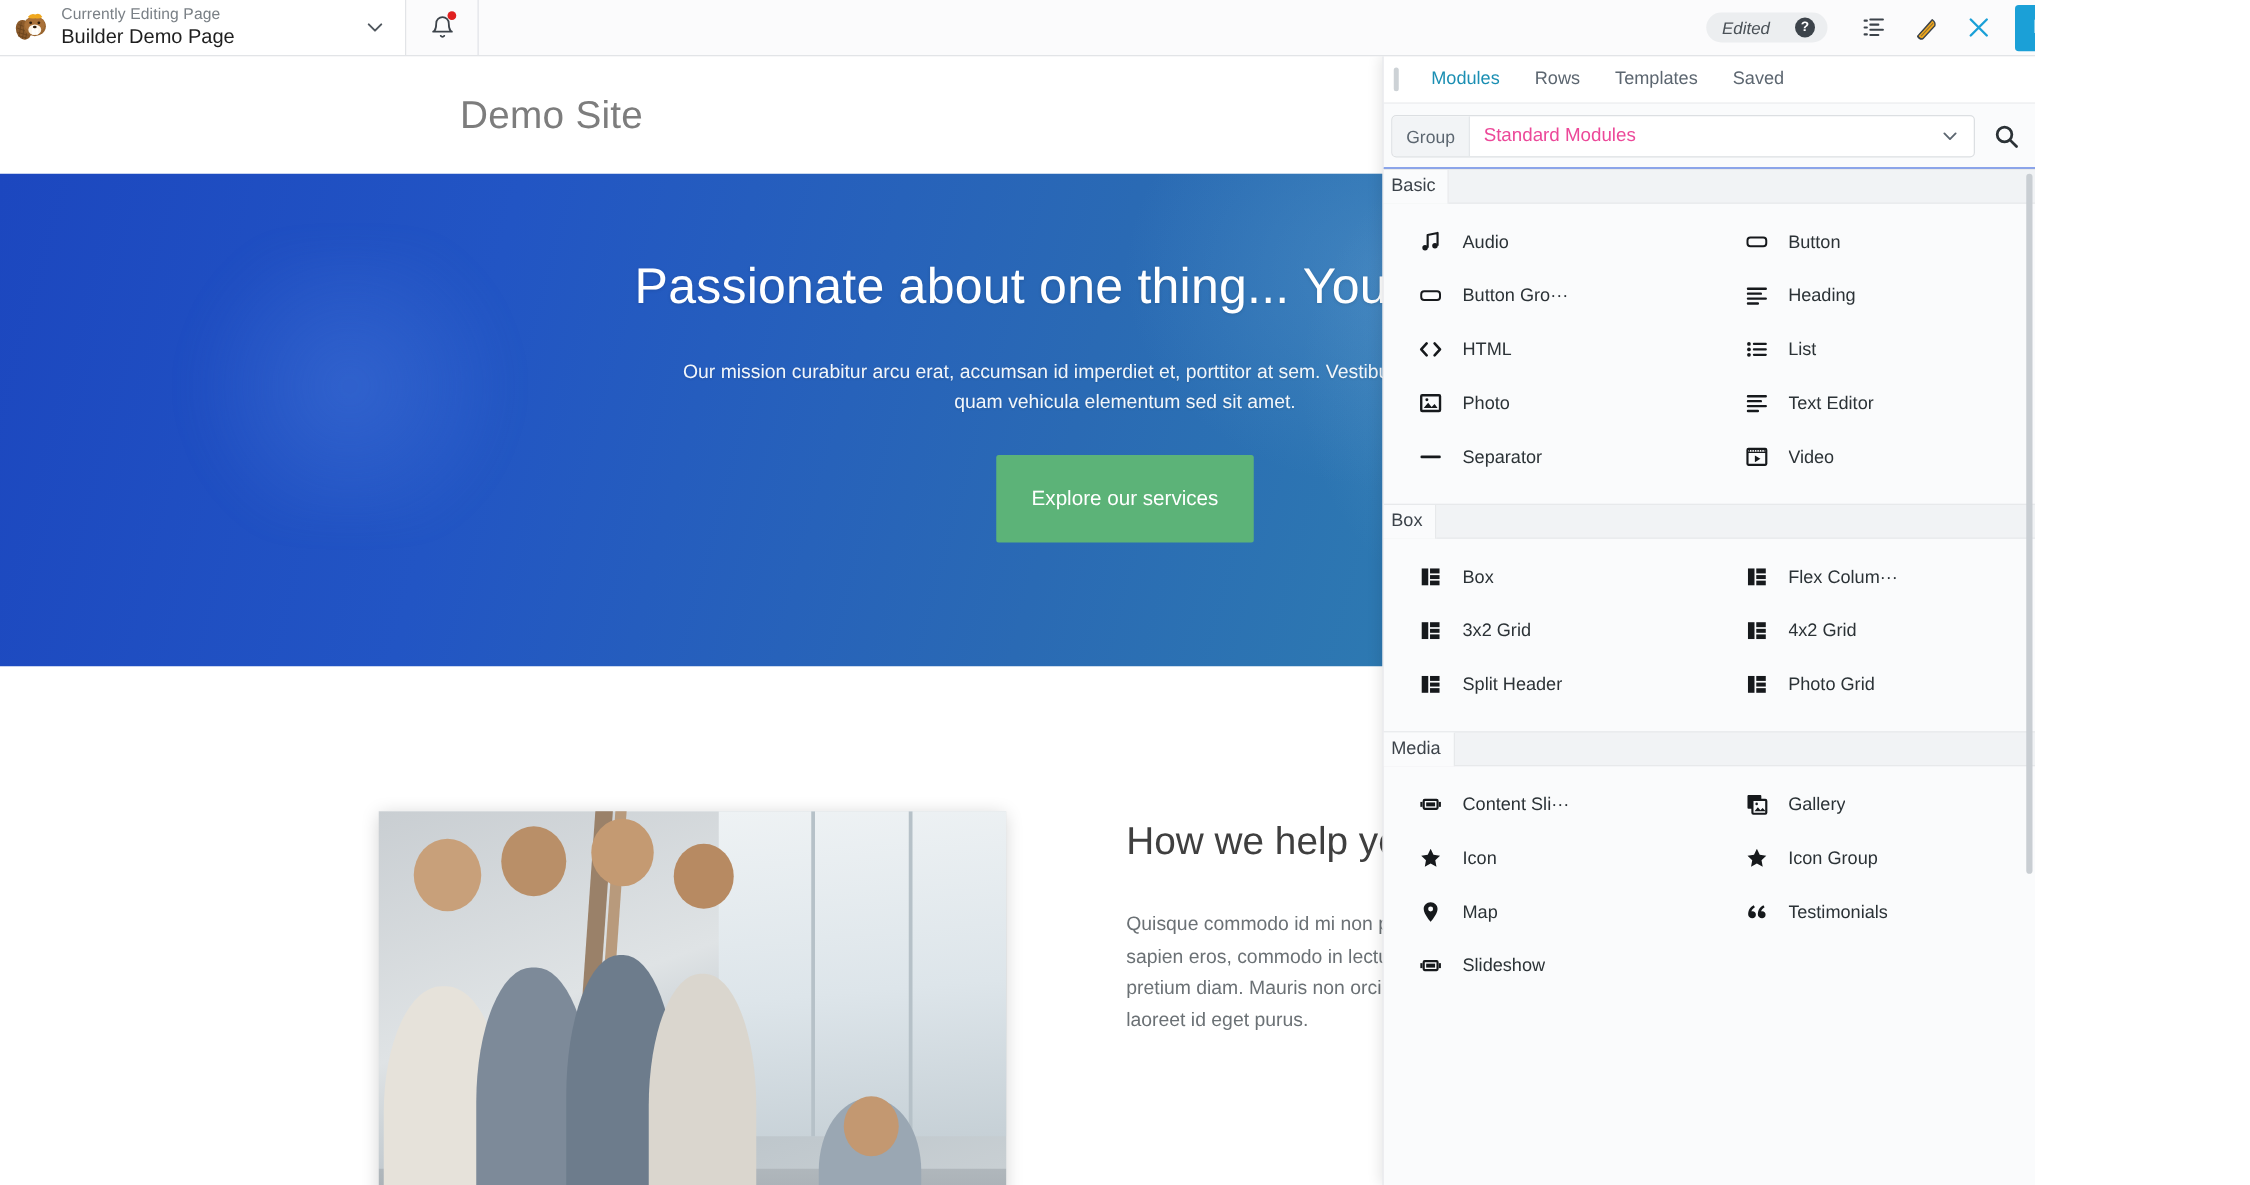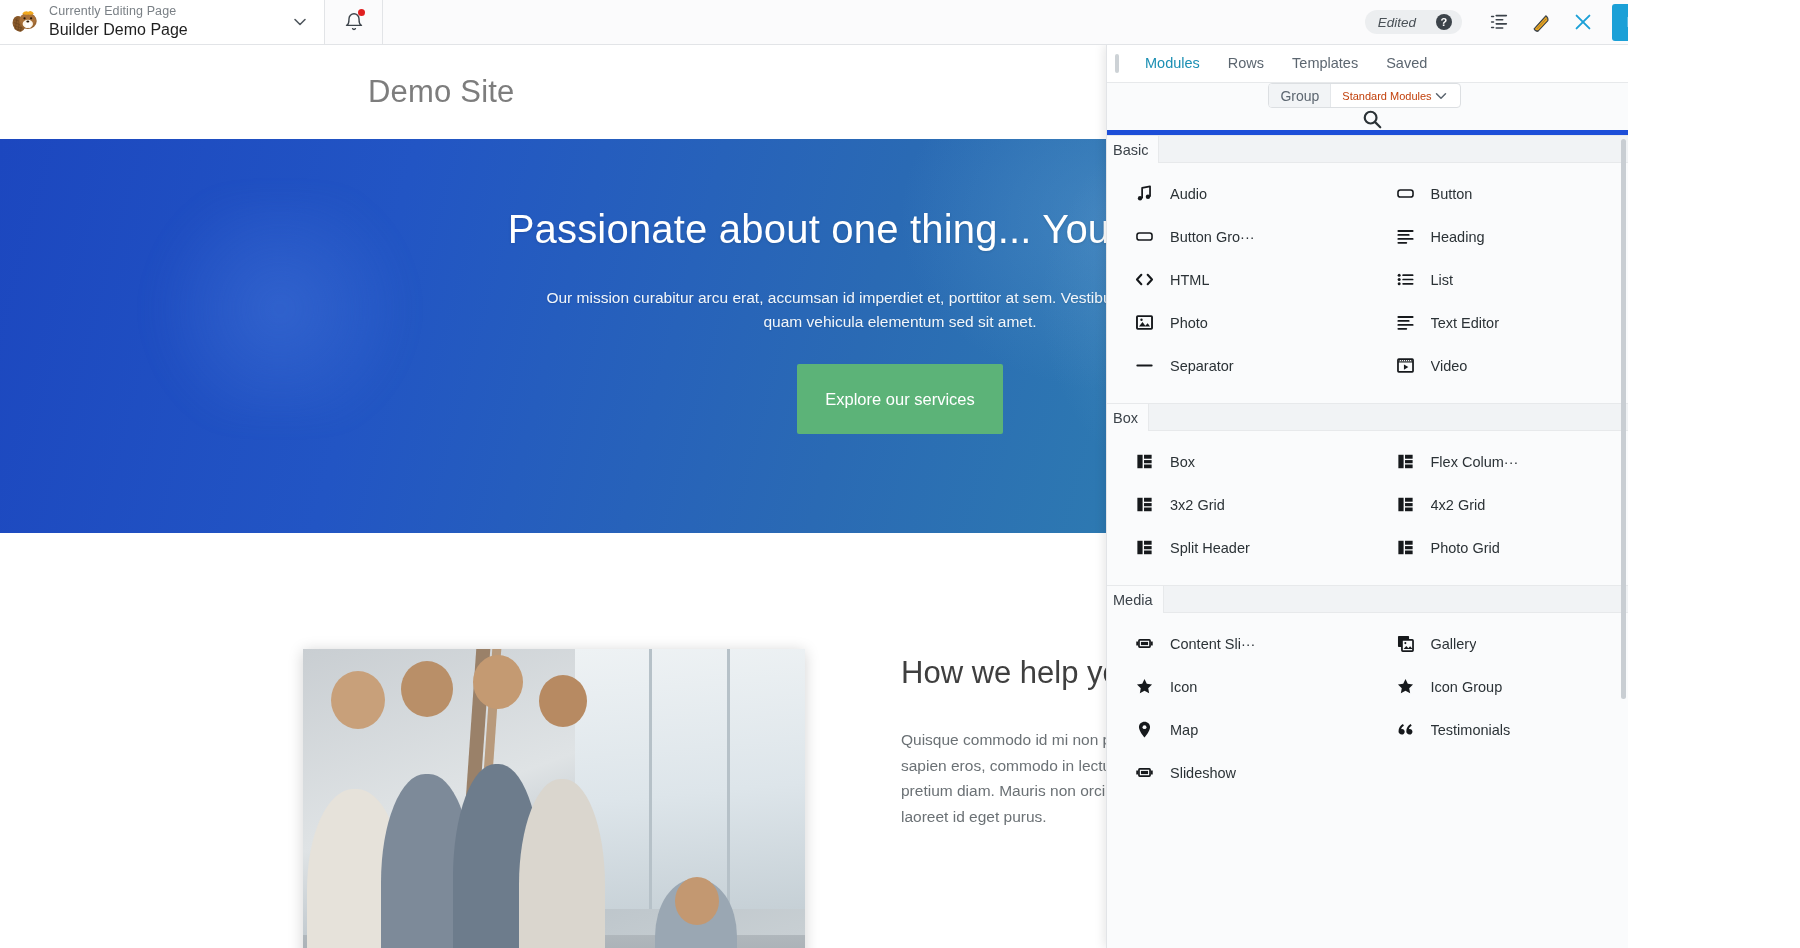--- a/index.html
+++ b/index.html
@@ -214,47 +214,46 @@
   }
   .ptab {
     font-size: 14.5px; color: #5c6670;
     padding: 0 14px; line-height: 37px; cursor: pointer;
   }
   .ptab.active { color: #1b8fb3; }
 
   .panel-filter {
     height: 52px; display: flex; align-items: center;
     padding: 0 12px 0 6px; background: #fafbfc;
-    border-bottom: 5px solid #1d4ed8;
-    flex-direction: column;
+    border-bottom: 1px solid #1d4ed8;
   }
   .group-ctl {
     flex: 1; display: flex; align-items: center; height: 34px;
     border: 1px solid #dcdfe2; border-radius: 4px; background: #fff;
     overflow: hidden;
   }
   .group-label {
     font-size: 14px; color: #5c6670;
     padding: 0 11px; height: 100%;
     display: flex; align-items: center;
     background: #f2f4f6; border-right: 1px solid #e4e7ea;
   }
   .group-value {
-    flex: 1; font-size: 11px; color: #c2410c; padding-left: 11px; text-align: right;
+    flex: 1; font-size: 15px; color: #ec4899; padding-left: 11px;
   }
   .group-chev { width: 18px; height: 18px; margin-right: 10px; color: #5c6670; }
   .panel-search { margin-left: 14px; cursor: pointer; display: flex; }
   .panel-search svg { width: 22px; height: 22px; color: #2b3236; }
 
   .panel-scroll {
     flex: 1; overflow: hidden; position: relative;
     background: #fafbfc;
   }
   .grp-header {
-    height: 28px; display: flex; align-items: flex-start;
+    height: 28px; display: flex; align-items: center;
     background: #f1f3f5; border-top: 1px solid #e7e9eb;
     border-bottom: 1px solid #e7e9eb;
   }
   .grp-header-name {
     font-size: 14.5px; color: #3c434a;
     padding: 0 10px 0 6px; background: #fafbfc;
     height: 27px; display: flex; align-items: center;
     border-right: 1px solid #e7e9eb;
   }
   .mod-grid {

